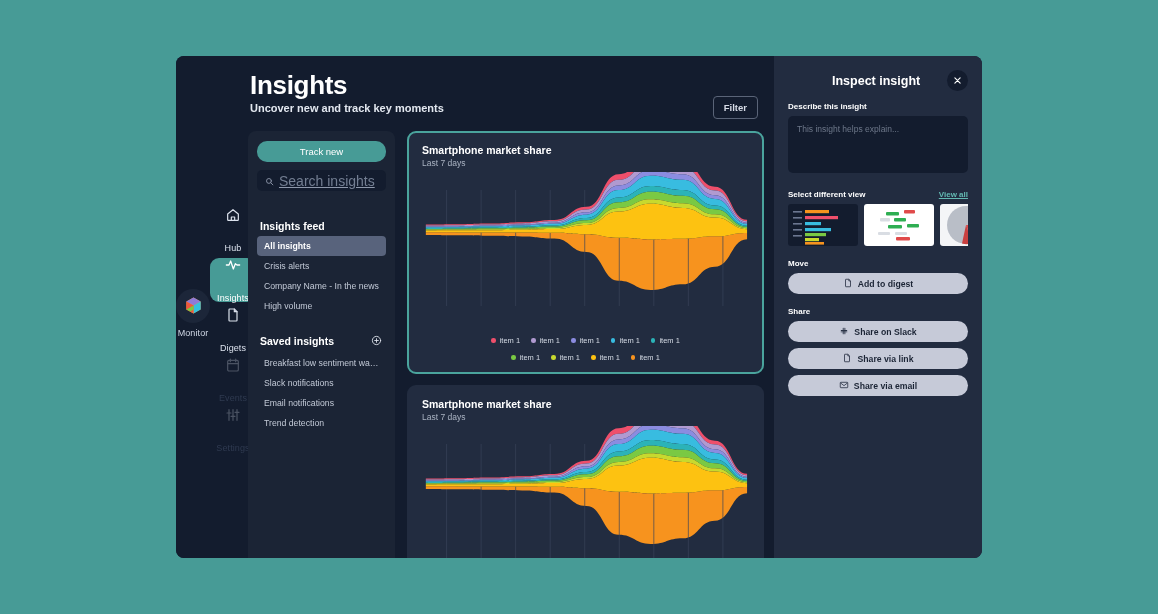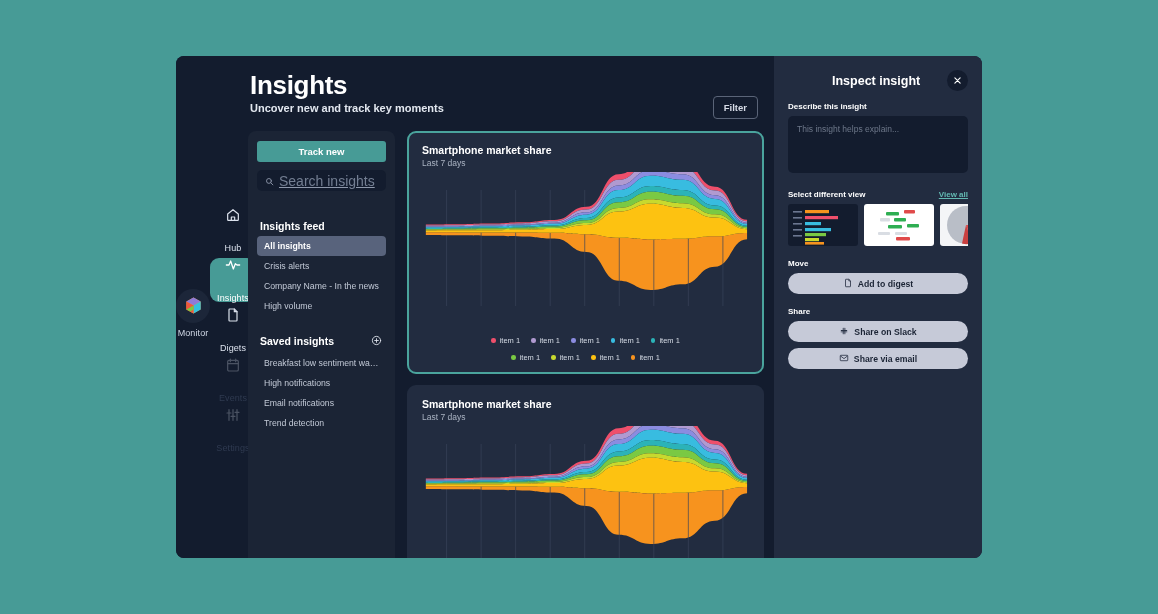--- a/index.html
+++ b/index.html
@@ -58,22 +58,22 @@
   }
   .cols { display: flex; gap: 12px; margin-top: 12px; height: 444px; padding-left: 0; }
 
   .feed {
     width: 147px; flex: 0 0 147px;
     background: #1b2435; border-radius: 8px;
     padding: 10px 9px;
   }
   .track-btn {
     width: 100%; background: #479b96; color: #ffffff;
-    border: none; border-radius: 3px; height: 21px;
-    font-size: 9.5px; font-weight: 700; cursor: pointer;
+    border: none; border-radius: 10px; height: 21px;
+    font-size: 9.5px; font-weight: 400; cursor: pointer;
     font-family: "Liberation Sans", sans-serif;
   }
   .search {
     margin-top: 8px; height: 21px; background: #131c2e; border-radius: 5px;
     display:flex; align-items:center; gap:5px; padding: 0 8px;
   }
   .search input {
     background: transparent; border: none; outline: none;
     color: #8e98ab; font-size: 14px; width: 100%;
     font-family: "Liberation Sans", sans-serif;
@@ -246,21 +246,21 @@
         <div class="sec-head">
           <div class="t">Saved insights</div>
           <span class="plus-icon">
             <svg width="11" height="11" viewBox="0 0 24 24" fill="none" stroke="#e3e8f0" stroke-width="1.9" stroke-linecap="round">
               <circle cx="12" cy="12" r="9"></circle>
                 <path d="M12 8v8M8 12h8"></path>
             </svg>
           </span>
         </div>
         <div class="s-item">Breakfast low sentiment warning..</div>
-        <div class="s-item">High notifications</div>
+        <div class="s-item">Slack notifications</div>
         <div class="s-item">Email notifications</div>
         <div class="s-item">Trend detection</div>
       </div>
 
       <div class="cards">
 
         <div class="card active">
           <h3>Smartphone market share</h3>
           <div class="meta">Last 7 days</div>
           <div class="chart-wrap">
@@ -438,20 +438,29 @@
           <rect x="4" y="13" width="16" height="2.2" rx="1"></rect>
           <rect x="9" y="4" width="2.2" height="16" rx="1"></rect>
           <rect x="13" y="4" width="2.2" height="16" rx="1"></rect>
         </svg>
       </span>
       <span>Share on Slack</span>
     </button>
     <button class="pbtn">
       <span>
         <svg width="10" height="10" viewBox="0 0 24 24" fill="none" stroke="#2b3447" stroke-width="2" stroke-linejoin="round">
+          <path d="M14 3H7a1 1 0 0 0-1 1v16a1 1 0 0 0 1 1h10a1 1 0 0 0 1-1V7z"></path>
+            <path d="M14 3v4h4"></path>
+        </svg>
+      </span>
+      <span>Share via link</span>
+    </button>
+    <button class="pbtn">
+      <span>
+        <svg width="10" height="10" viewBox="0 0 24 24" fill="none" stroke="#2b3447" stroke-width="2" stroke-linejoin="round">
           <rect x="3" y="5.5" width="18" height="13" rx="1.5"></rect>
             <path d="m3.5 7 8.5 6.5L20.5 7"></path>
         </svg>
       </span>
       <span>Share via email</span>
     </button>
   </div>
 </div>
 
 </body></html>

